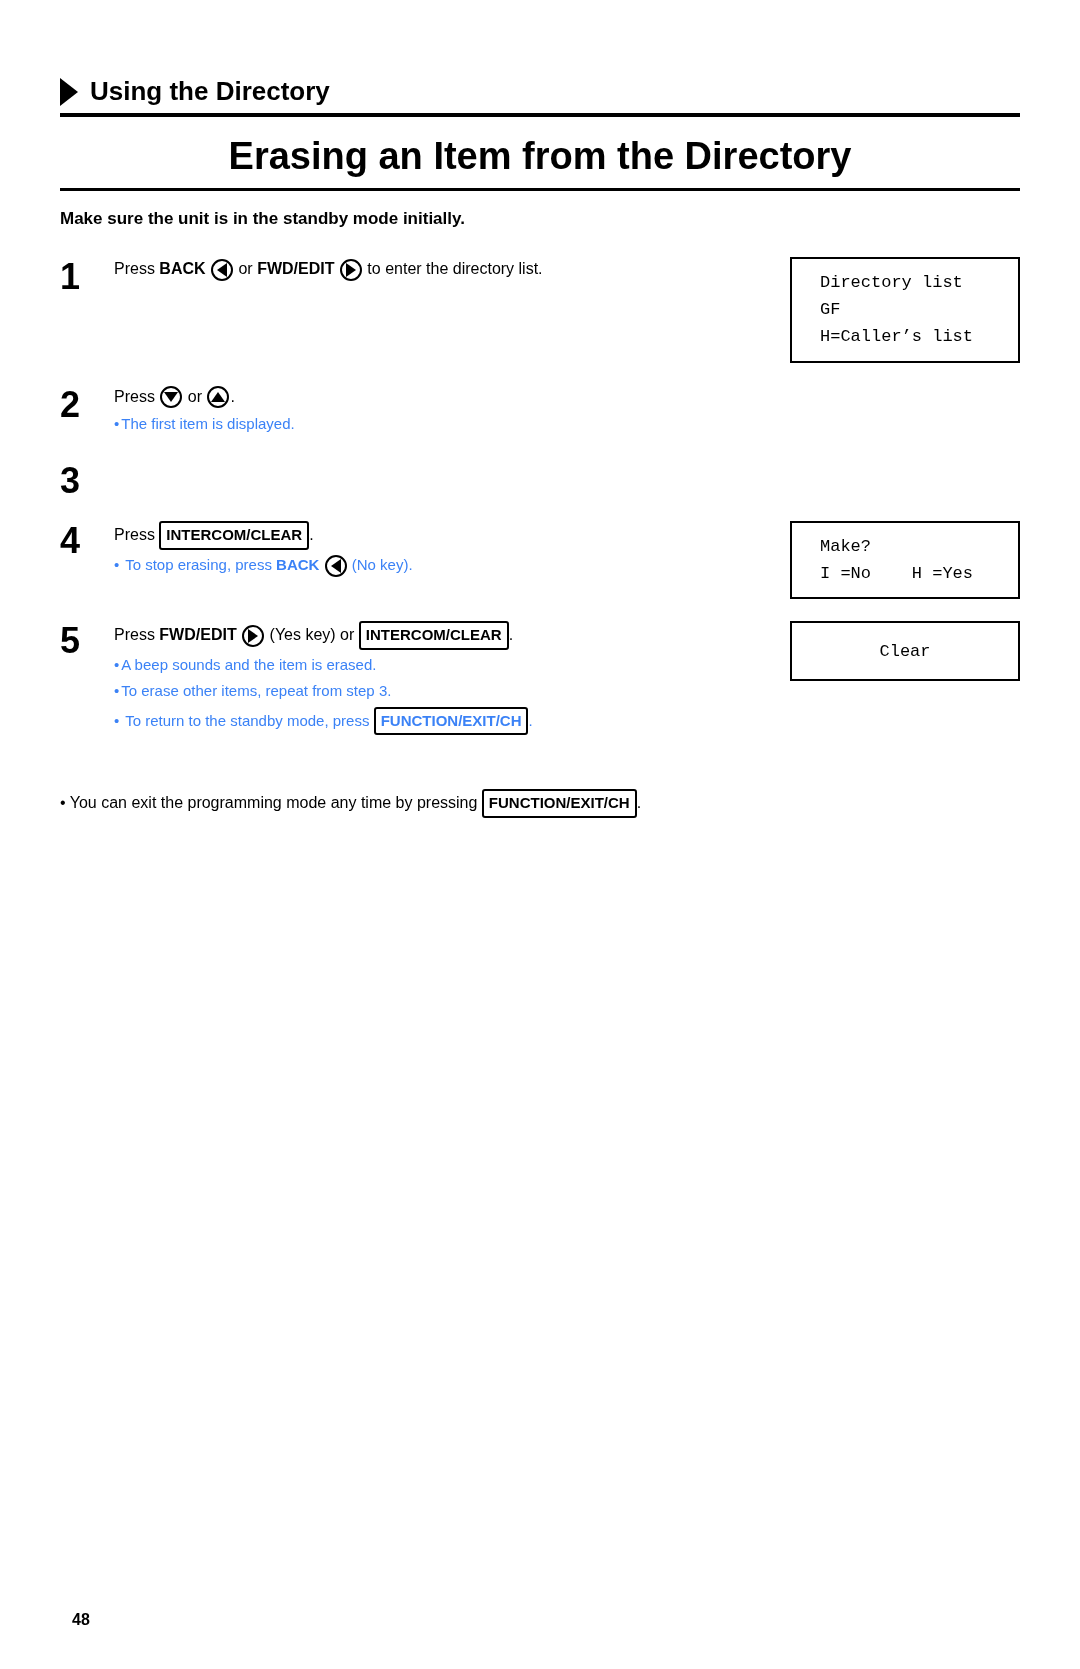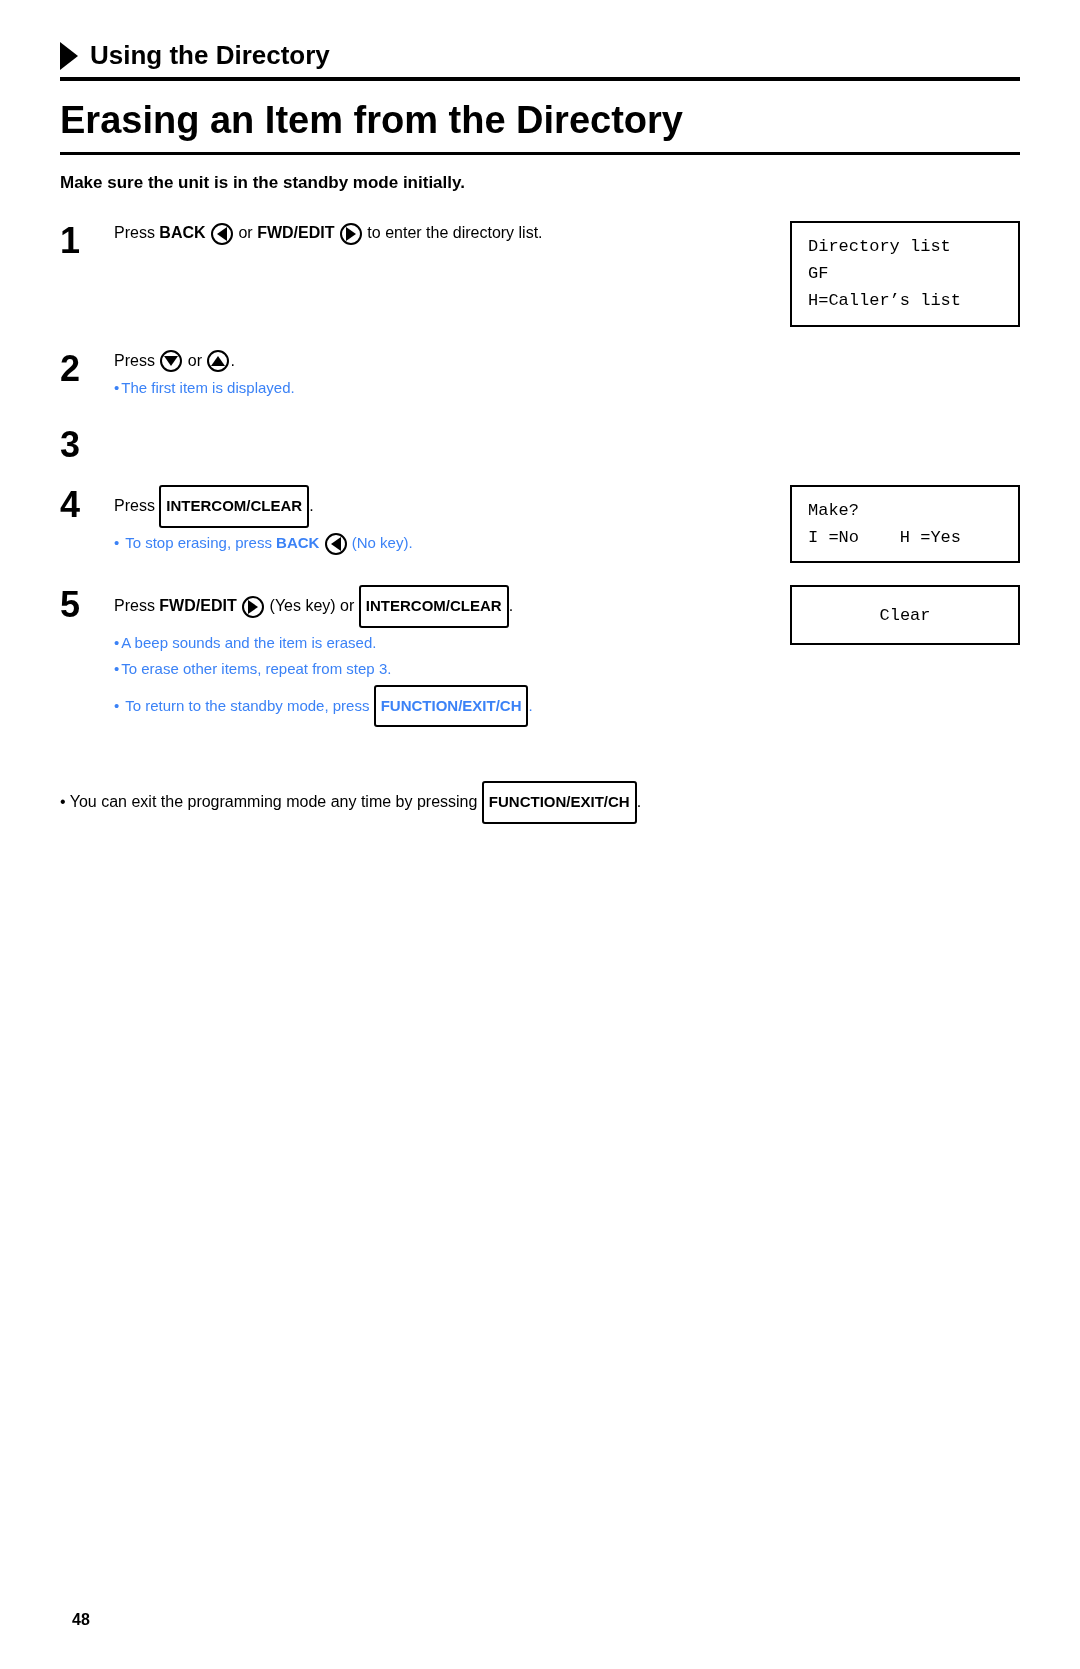--- a/index.html
+++ b/index.html
@@ -12,20 +12,21 @@
       padding: 40px 60px 60px 60px;
     }
 
     
     .header-bar {
       display: flex;
       align-items: center;
       border-bottom: 4px solid #000;
       padding-bottom: 6px;
       margin-bottom: 18px;
+      margin-top: 36px;
     }
     .header-arrow {
       display: inline-block;
       width: 0;
       height: 0;
       border-top: 14px solid transparent;
       border-bottom: 14px solid transparent;
       border-left: 18px solid #000;
       margin-right: 12px;
       flex-shrink: 0;
@@ -35,20 +36,21 @@
       font-weight: bold;
     }
 
     
     .page-title {
       font-size: 38px;
       font-weight: bold;
       margin-bottom: 18px;
       border-bottom: 3px solid #000;
       padding-bottom: 10px;
+      text-align: center;
     }
 
     
     .subtitle {
       font-size: 17px;
       font-weight: bold;
       margin-bottom: 28px;
     }
 
     
@@ -94,34 +96,34 @@
     }
 
     .step-display {
       margin-left: 20px;
       flex-shrink: 0;
     }
 
     
     .lcd-box {
       border: 2px solid #000;
-      padding: 10px 16px;
+      padding: 10px 28px;
       font-family: 'Courier New', Courier, monospace;
       font-size: 17px;
       line-height: 1.6;
       min-width: 230px;
       background: #fff;
     }
 
     
     .btn-key {
       display: inline-block;
       border: 2px solid #000;
       border-radius: 3px;
-      padding: 8px 5px;
+      padding: 1px 5px;
       font-size: 15px;
       font-weight: bold;
       background: #fff;
     }
 
     
     .arrow-left {
       display: inline-block;
       width: 0;
       height: 0;

